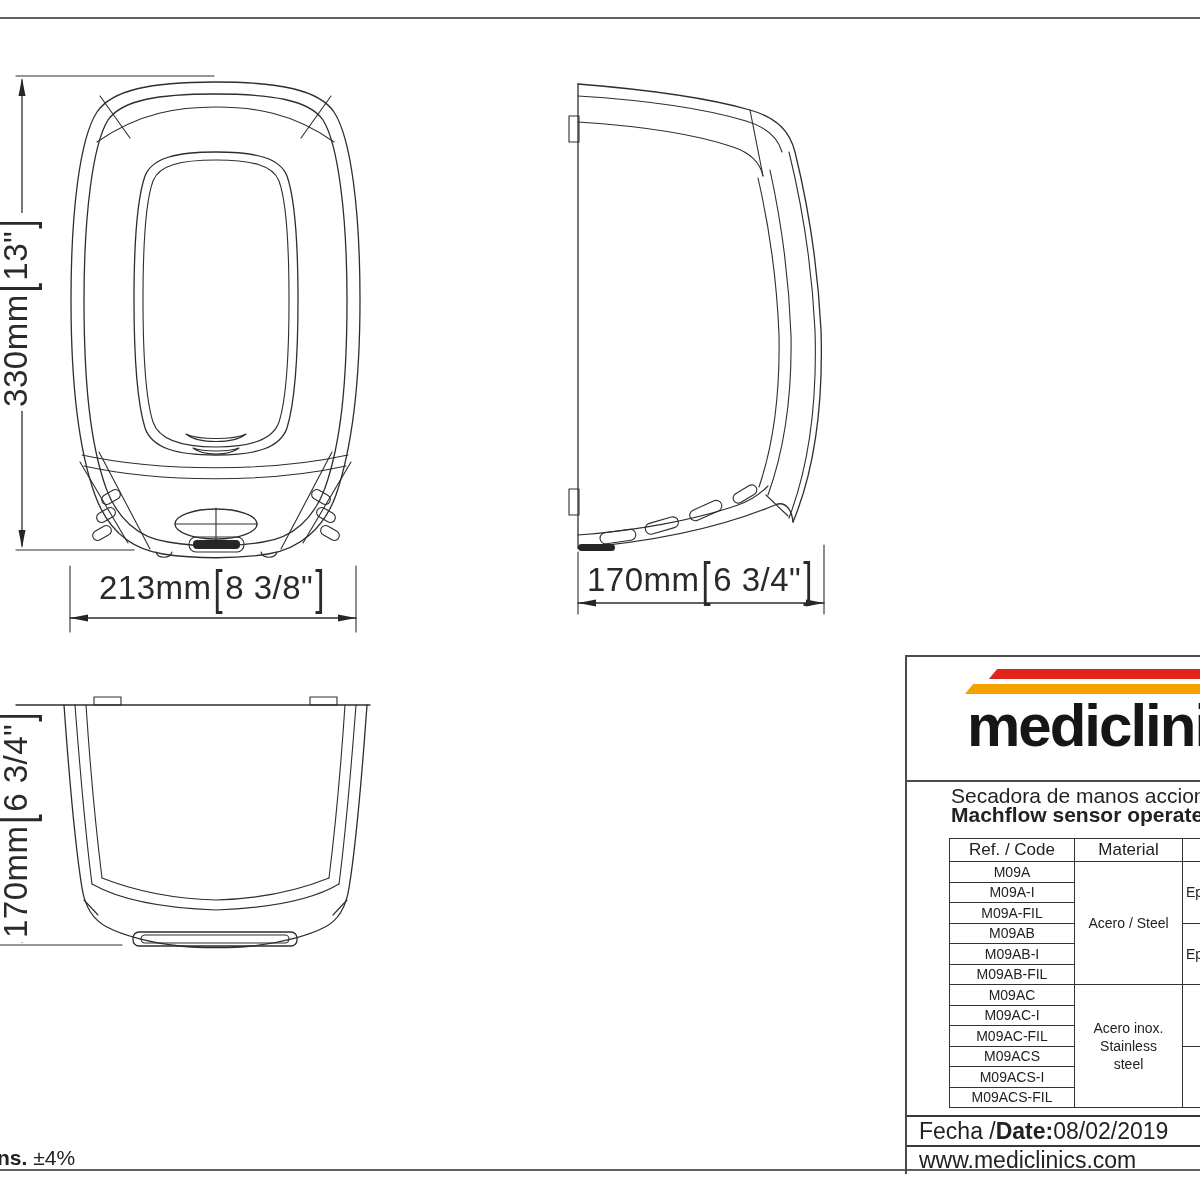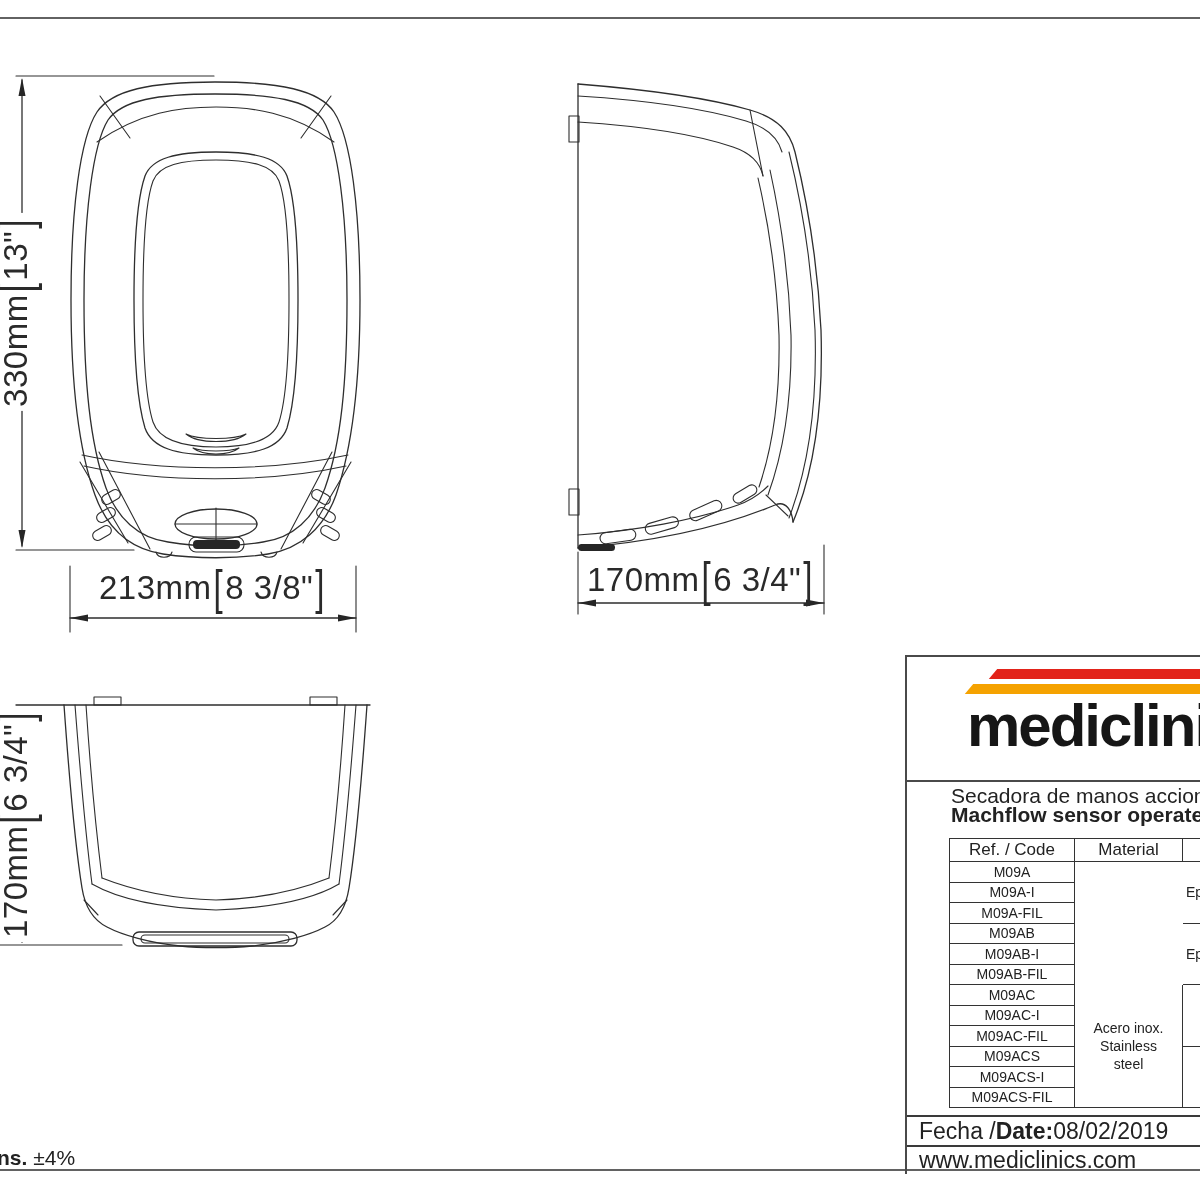--- a/index.html
+++ b/index.html
@@ -215,20 +215,21 @@
     <div class="c" style="grid-area:5/1;text-align:right;">M09AB</div>
     <div class="c" style="grid-area:6/1;">M09AB-I</div>
     <div class="c" style="grid-area:7/1;text-align:right;">M09AB-FIL</div>
     <div class="c" style="grid-area:8/1;">M09AC</div>
     <div class="c" style="grid-area:9/1;">M09AC-I</div>
     <div class="c" style="grid-area:10/1;">M09AC-FIL</div>
     <div class="c" style="grid-area:11/1;">M09ACS</div>
     <div class="c" style="grid-area:12/1;">M09ACS-I</div>
     <div class="c" style="grid-area:13/1;">M09ACS-FIL</div>
 
+    <div class="c" style="grid-row:2/8;grid-column:2;">Acero / Steel</div>
     <div class="c" style="grid-row:8/14;grid-column:2;">
       <div>
         <div>Acero inox.</div>
         <div class="inox2">Stainless</div>
         <div class="inox2">steel</div>
       </div>
     </div>
 
     <div class="c fin" style="grid-row:2/5;grid-column:3;">Ep</div>
     <div class="c fin" style="grid-row:5/8;grid-column:3;">Ep</div>

